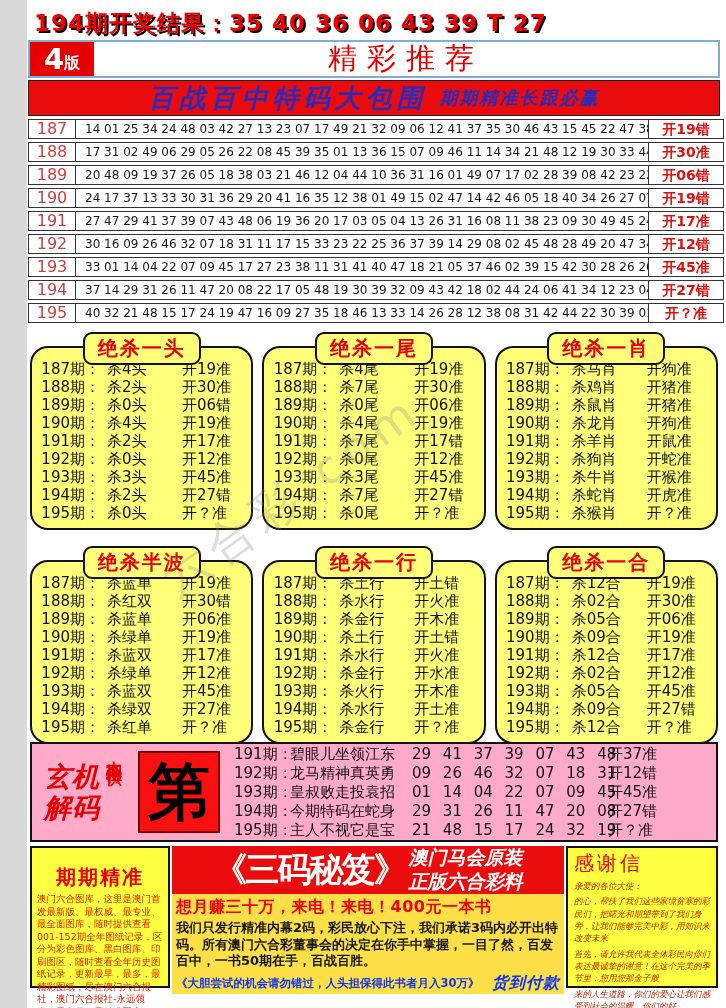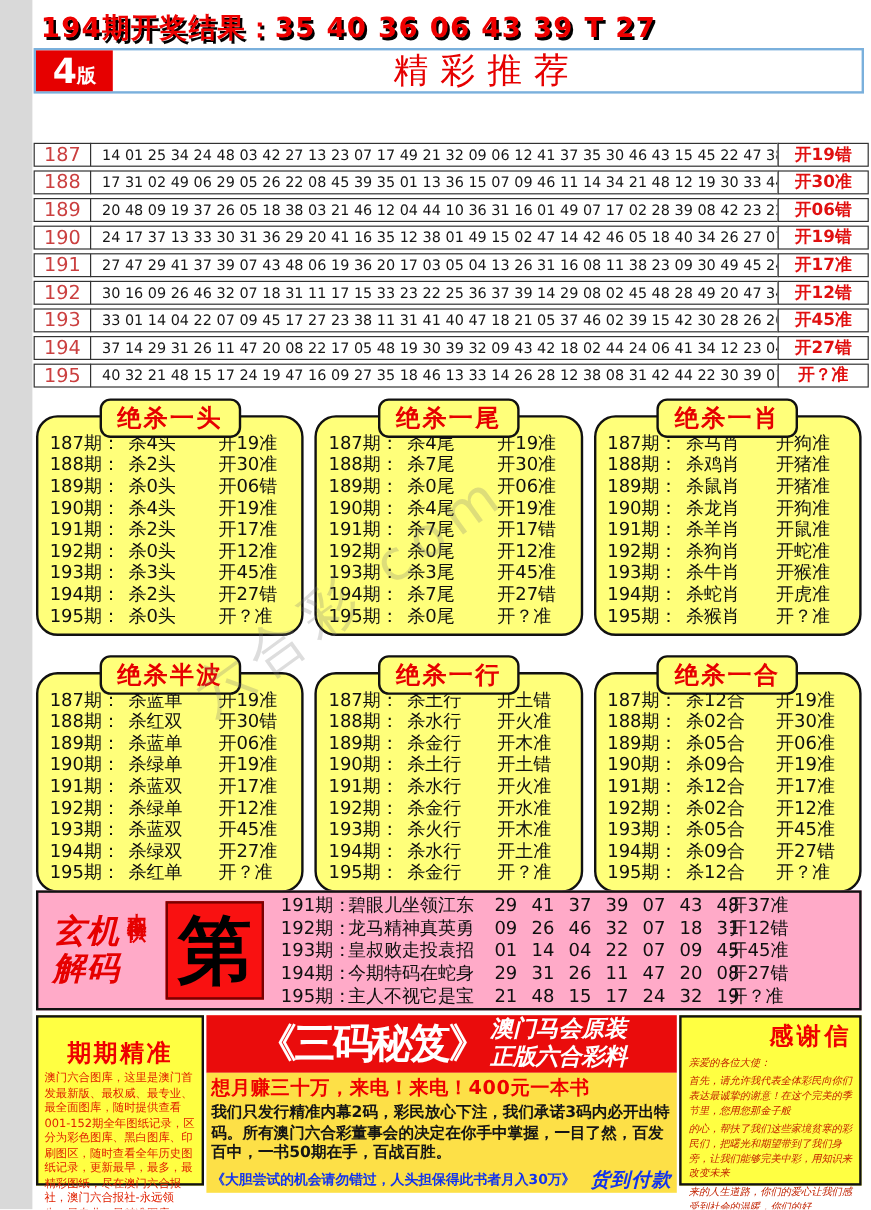--- a/index.html
+++ b/index.html
@@ -78,21 +78,21 @@
   .bm-header { background:#ea0c0c; height:48px; display:flex; align-items:center; justify-content:center; flex:none; }
   .bm-title { color:#fff; font-size:34px; font-weight:bold; letter-spacing:-2px; white-space:nowrap; }
   .bm-side { color:#fff; font-size:19px; font-weight:bold; font-style:italic; line-height:1.25; margin-left:3px; white-space:nowrap; }
   .bm-body { background:#fde047; flex:1; padding:3px 4px 0 4px; }
   .bm-hotline { color:#ee0000; font-weight:bold; font-size:16px; letter-spacing:0.5px; white-space:nowrap; }
   .bm-para { color:#151515; font-weight:bold; font-size:13px; line-height:1.28; margin-top:2px; }
   .bm-footer { display:flex; justify-content:space-between; align-items:center; margin-top:3px; }
   .bm-promise { color:#1133ee; font-weight:bold; font-size:11.5px; }
   .bm-payment { color:#1133ee; font-weight:bold; font-size:16px; font-style:italic; letter-spacing:1px;text-align:right; }
   .box-right { width:152px; background:#ffff42; border:2px solid #111; padding:2px 6px; flex:none; }
-  .br-title { color:#ee0000; font-weight:bold; font-size:20px; text-align:right; letter-spacing:3px; }
+  .br-title { color:#ee0000; font-weight:normal; font-size:20px; text-align:left; letter-spacing:3px; }
   .br-body p { color:#c22200; font-size:8.5px; line-height:1.45; font-style:italic; margin-top:3px; }
 
   
   .watermark { position:absolute; left:150px; top:560px; transform:rotate(-36deg);
     transform-origin:left top; font-size:46px; color:rgba(120,120,120,0.25);
     letter-spacing:8px; pointer-events:none; white-space:nowrap; z-index:5; }
 </style>
 </head>
 <body>
 
@@ -102,20 +102,24 @@
   <div class="result-line">194期开奖结果：35 40 36 06 43 39 T 27</div>
 
   <div class="header-row">
     <div class="edition-badge">
       <span class="edition-num">4</span>
       <span class="edition-suf">版</span>
     </div>
     <div class="page-title">精彩推荐</div>
   </div>
 
+  <div class="promo-banner">
+    <span class="promo-main">百战百中特码大包围</span>
+    <span class="promo-sub">期期精准长跟必赢</span>
+  </div>
 
   <div class="pred-table">
 
       <div class="pred-row">
         <div class="pr-period">187</div>
         <div class="pr-nums">14 01 25 34 24 48 03 42 27 13 23 07 17 49 21 32 09 06 12 41 37 35 30 46 43 15 45 22 47 38</div>
         <div class="pr-res">开19错</div>
       </div>
 
       <div class="pred-row">
@@ -593,23 +597,23 @@
           <span class="bm-payment">货到付款</span>
         </div>
       </div>
     </div>
     <div class="box-right">
       <div class="br-title">感谢信</div>
       <div class="br-body">
 
           <p>亲爱的各位大使：</p>
 
+          <p>的心，帮扶了我们这些家境贫寒的彩民们，把曙光和期望带到了我们身旁，让我们能够完美中彩，用知识来改变未来</p>
+
           <p>首先，请允许我代表全体彩民向你们表达最诚挚的谢意！在这个完美的季节里，您用您那金子般</p>
-
-          <p>的心，帮扶了我们这些家境贫寒的彩民们，把曙光和期望带到了我们身旁，让我们能够完美中彩，用知识来改变未来</p>
 
           <p>来的人生道路，你们的爱心让我们感受到社会的温暖，你们的好</p>
         </div>
     </div>
   </div>
 
   <div class="watermark">六合彩.com</div>
 </div>
 
 </body></html>

